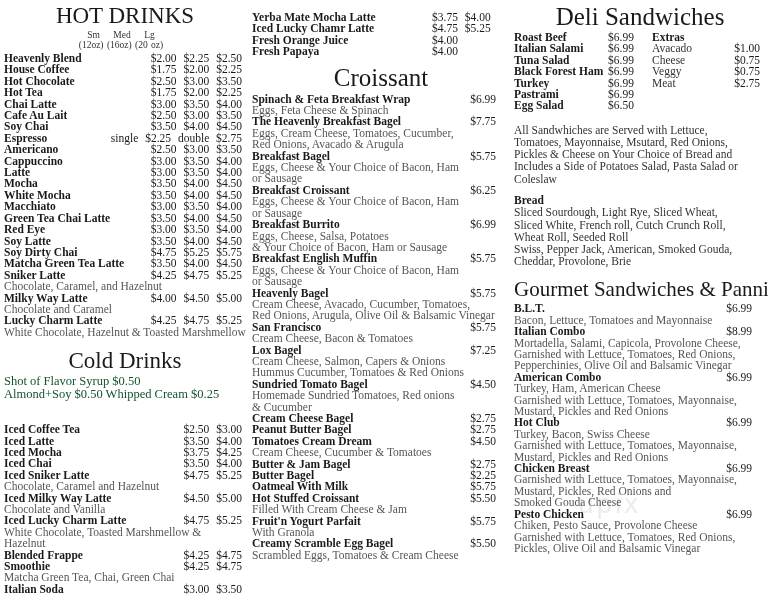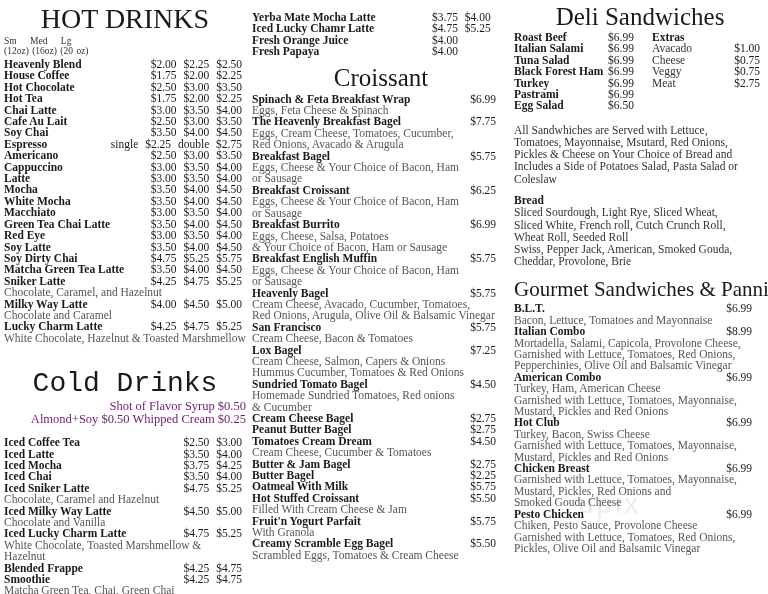--- a/index.html
+++ b/index.html
@@ -4,33 +4,33 @@
 <style>
   html,body{margin:0;padding:0;}
   body{
     width:768px;height:594px;position:relative;background:#ffffff;
     font-family:"Liberation Serif", serif;color:#1a1a1a;overflow:hidden;
   }
   .col{position:absolute;top:0;}
   .col1{left:4px;width:242px;}
   .col2{left:252px;width:258px;padding-top:12px;}
   .col3{left:514px;width:252px;}
-  .menu-title{font-size:28px;text-align:center;margin:3px 0 1px;font-weight:400;white-space:nowrap;}
+  .menu-title{font-size:23px;text-align:center;margin:3px 0 1px;font-weight:400;white-space:nowrap;}
   .menu-title.big{font-size:25px;}
   .menu-title.gourmet{font-size:21px;margin-top:10px;}
-  .size-header{text-align:left;font-size:9.5px;line-height:10px;color:#333;margin:1px 8px 3px 0;}
+  .size-header{text-align:center;font-size:9.5px;line-height:10px;color:#333;margin:1px 8px 3px 0;}
   .size-header .sz{word-spacing:11px;display:block;}
   .size-header .vol{word-spacing:1px;display:block;}
   .row{margin:0;}
   .line{display:flex;font-size:11.5px;line-height:11.4px;}
   .nm{font-weight:700;white-space:nowrap;}
   .pr{margin-left:auto;word-spacing:4px;white-space:nowrap;padding-right:4px;}
   .prfix{width:78px;word-spacing:4px;white-space:nowrap;}
   .note,.desc{font-size:11.5px;line-height:11.4px;color:#555;white-space:pre;}
-  .subtitle{text-align:right;font-size:12.5px;line-height:13px;color:#701a75;margin-bottom:3px;}
+  .subtitle{text-align:left;font-size:12.5px;line-height:13px;color:#14532d;margin-bottom:15px;}
   .para{font-size:11.5px;line-height:12.2px;color:#333;white-space:pre;}
   .subhead{font-size:11.5px;line-height:12.5px;font-weight:700;margin-top:9px;}
   .deli-wrap{display:flex;}
   .deli-left{width:134px;}
   .deli-right{flex:1;padding-left:4px;}
   .extras-head{font-size:11.5px;line-height:11.4px;font-weight:700;text-align:left;}
   .deli-left .line .prfix{width:40px;}
   .deli-right .nm{font-weight:400;color:#333;}
   .deli-right .pr{padding-right:6px;}
   .gap8{height:8px;}
@@ -224,21 +224,21 @@
 
       <div class="row">
         <div class="line">
           <span class="nm">Lucky Charm Latte</span>
           <span class="pr">$4.25 $4.75 $5.25</span>
         </div>
         <div class="note">White Chocolate, Hazelnut &amp; Toasted Marshmellow</div>
       </div>
     </div>
 
-  <div class="menu-title" style="margin-top:24px;font-family:Liberation Mono, monospace;">Cold Drinks</div>
+  <div class="menu-title" style="margin-top:10px;">Cold Drinks</div>
   <div class="subtitle">
     <span style="display:block">Shot of Flavor Syrup $0.50</span>
     <span style="display:block">Almond+Soy $0.50 Whipped Cream $0.25</span>
   </div>
   <div class="gap8"></div>
   <div>
 
       <div class="row">
         <div class="line">
           <span class="nm">Iced Coffee Tea</span>

